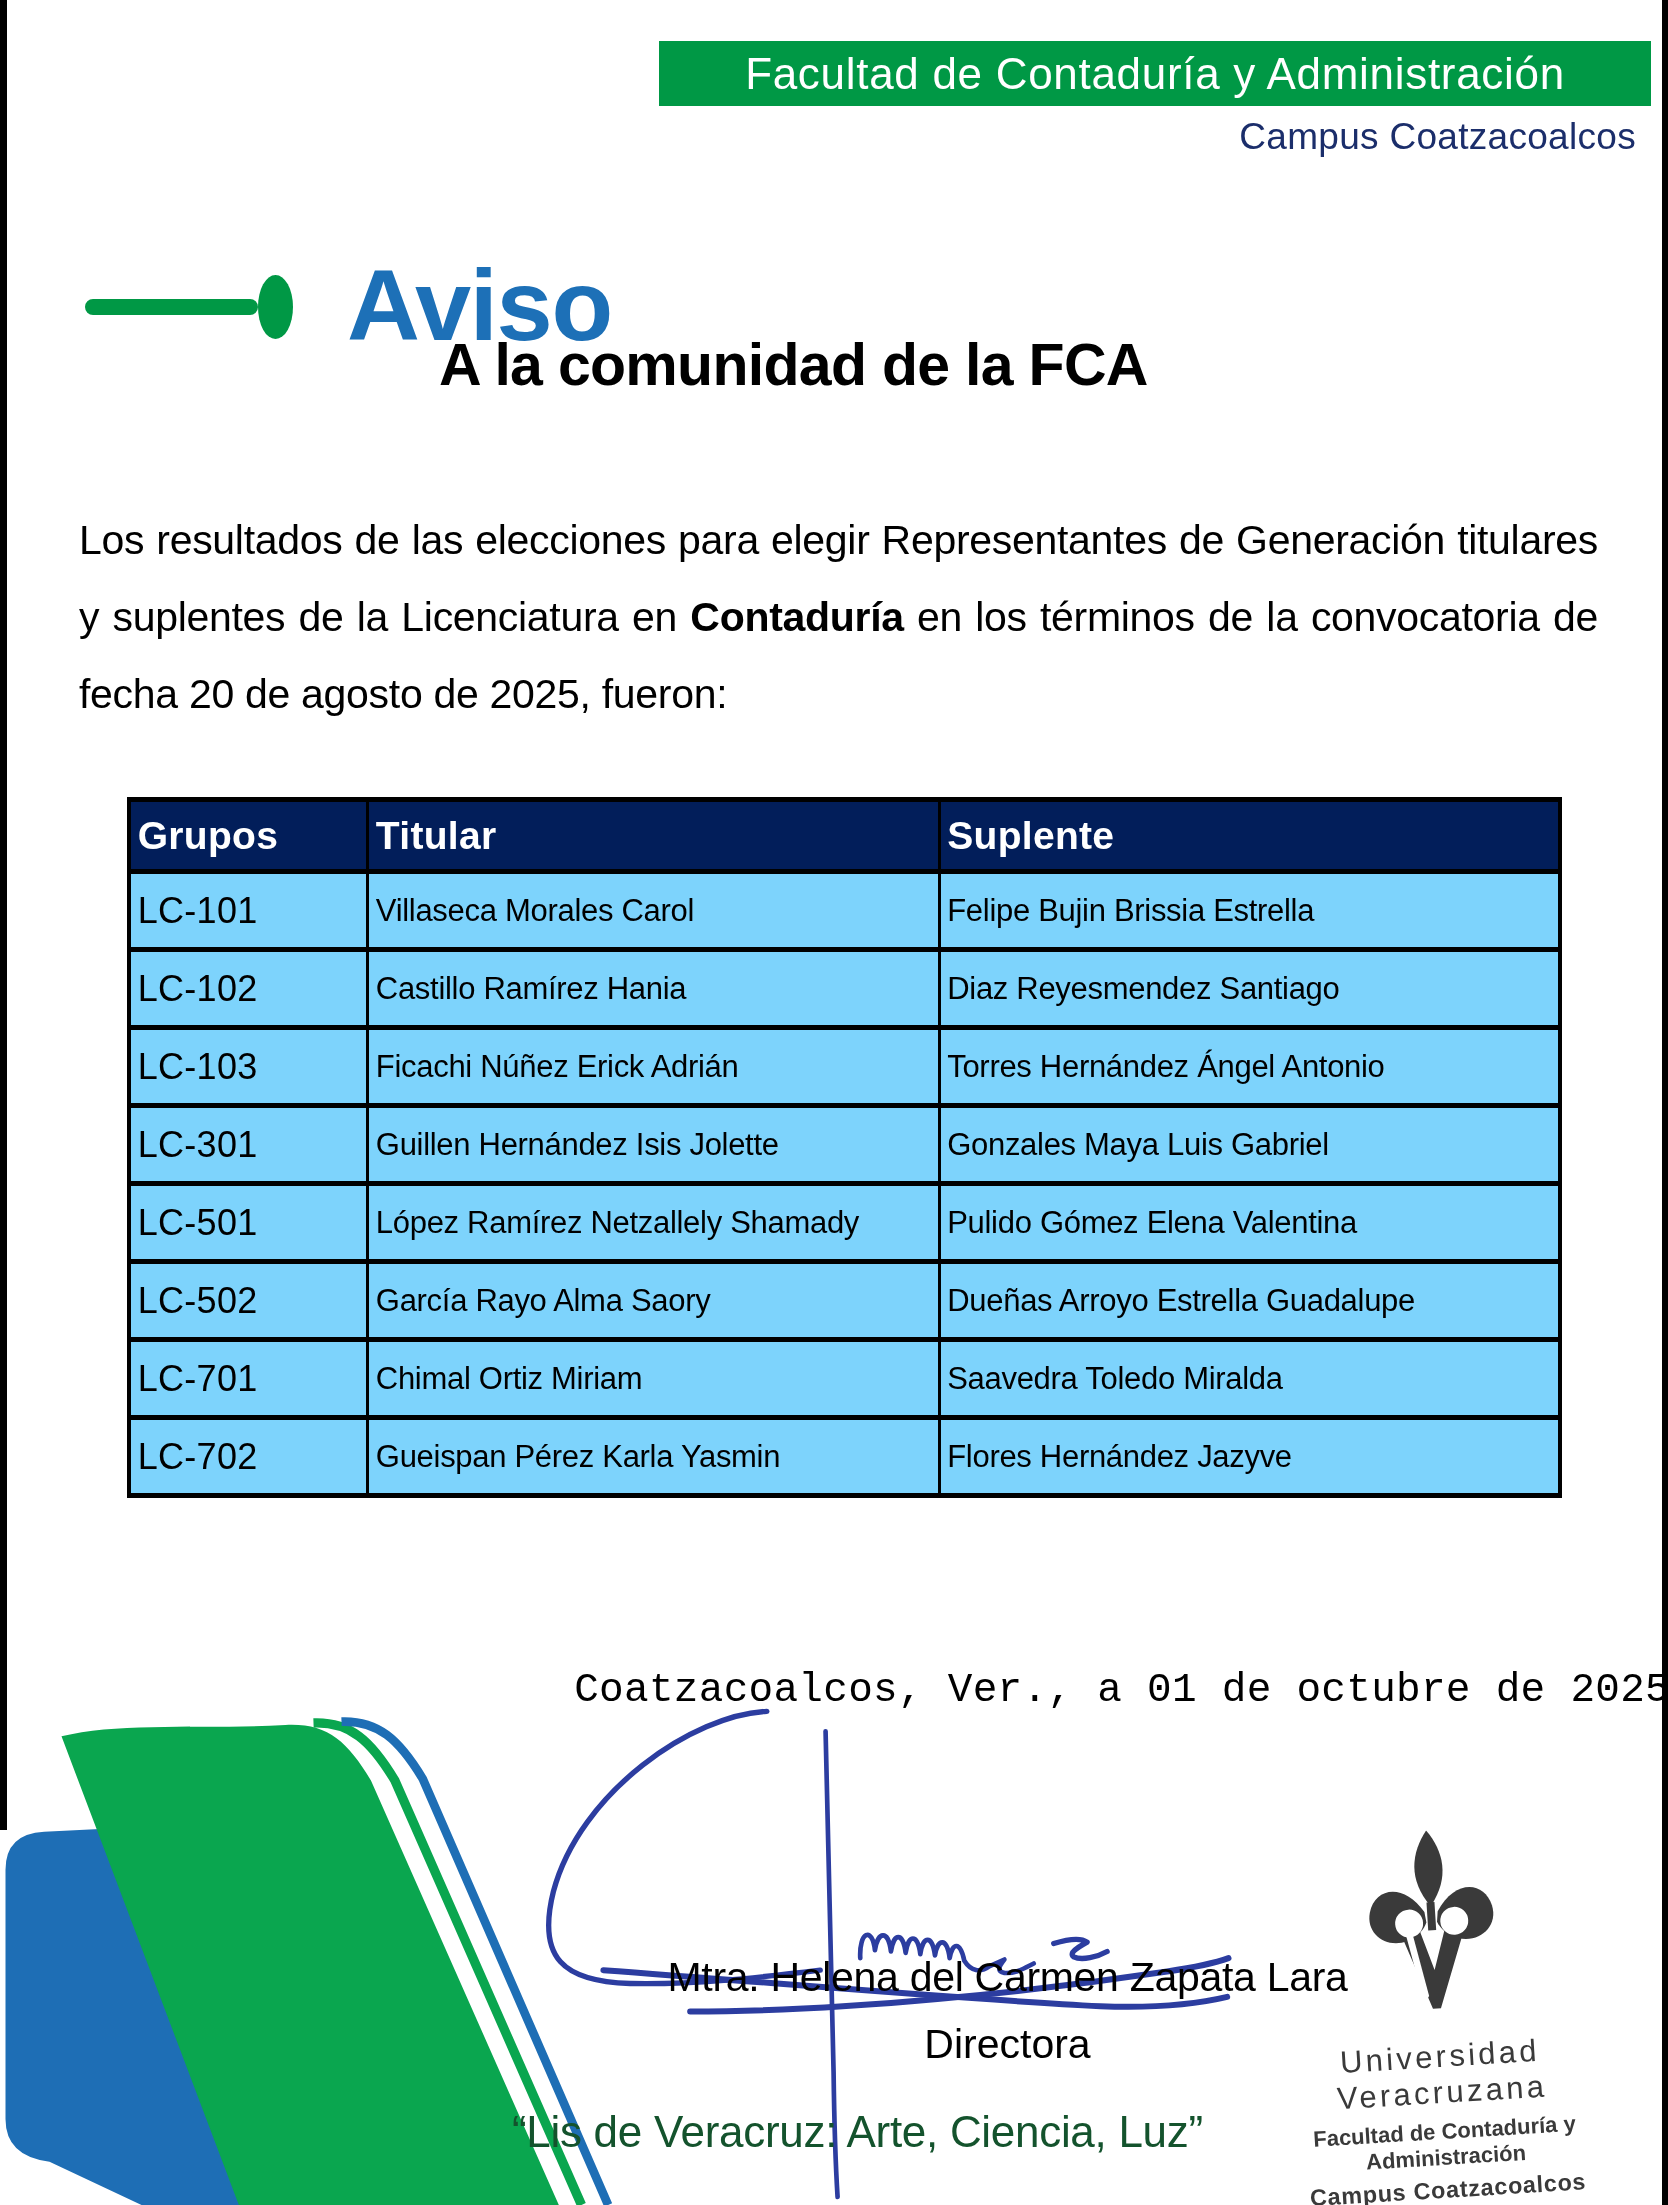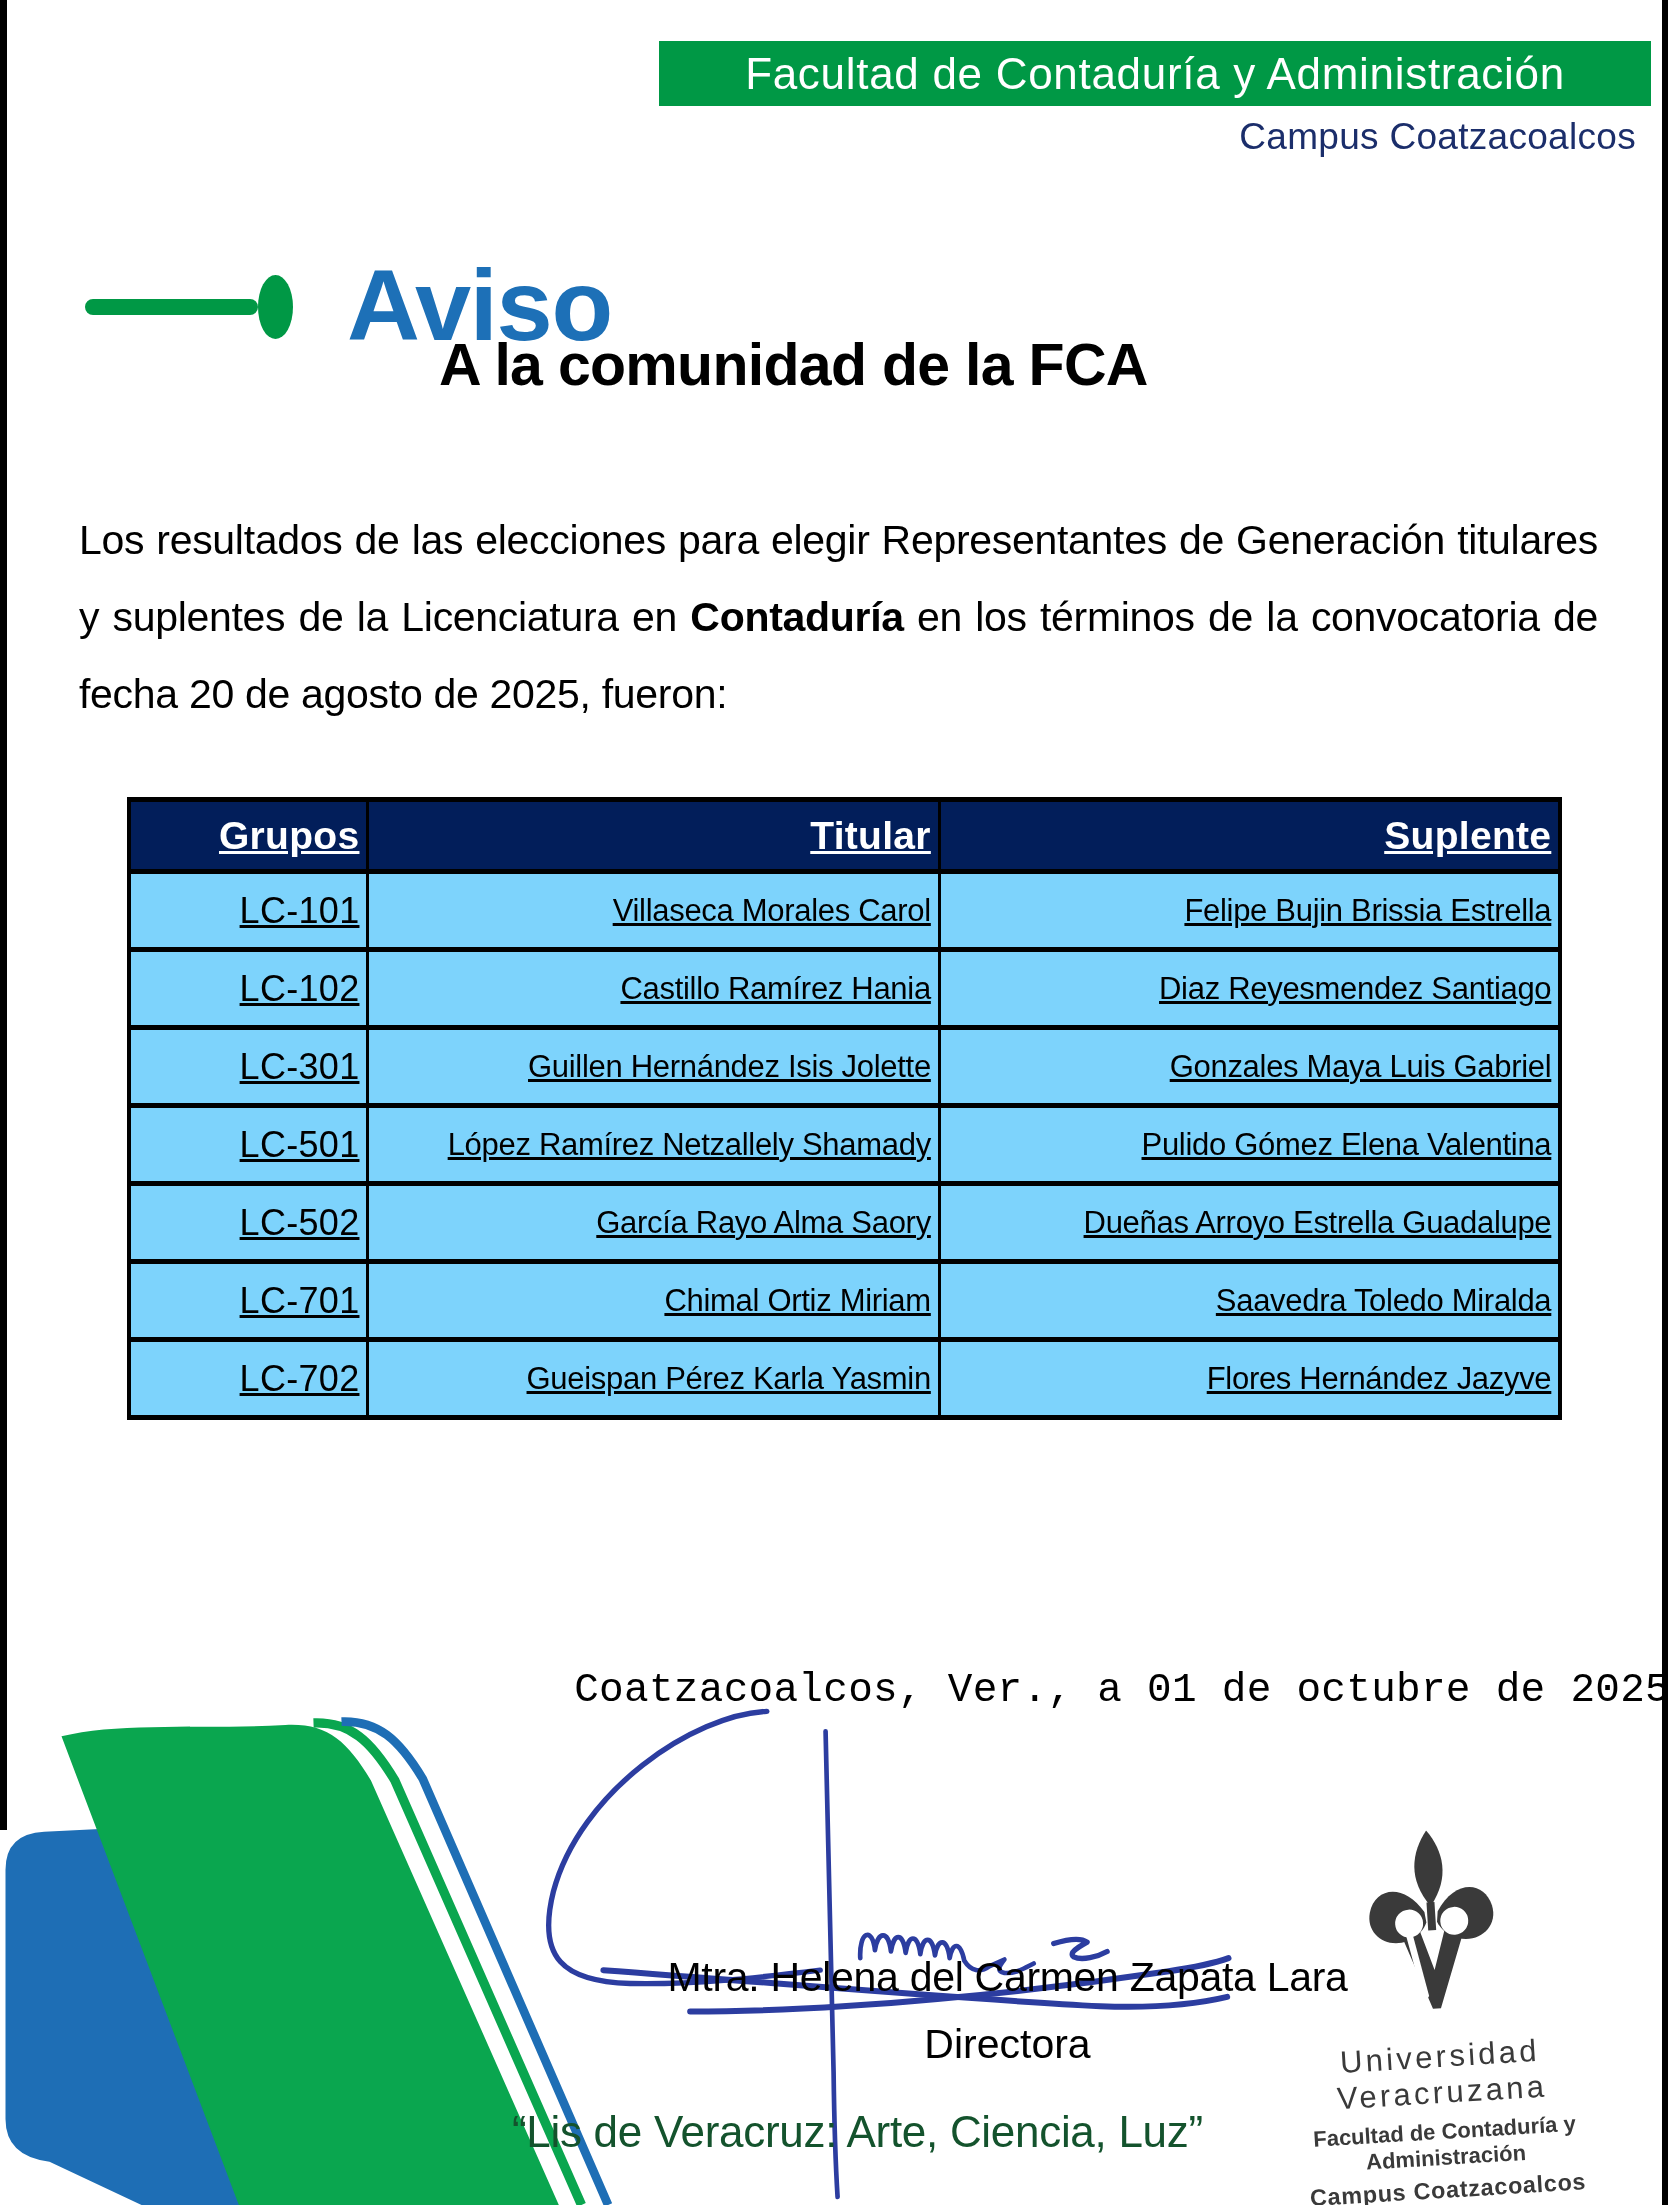--- a/index.html
+++ b/index.html
@@ -35,21 +35,21 @@
     color:#000;text-align:justify;letter-spacing:-0.3px;
   }
   .intro b{font-weight:bold;}
 
   
   .results-wrap{left:127px;top:797px;}
   table.results{border-collapse:collapse;width:1435px;table-layout:fixed;}
   table.results th,table.results td{
     border-left:3.3px solid #000;border-right:3.3px solid #000;
     border-top:5.3px solid #000;border-bottom:5.3px solid #000;
-    text-align:right;vertical-align:middle;padding:0 6.7px;text-decoration:underline;
+    text-align:left;vertical-align:middle;padding:0 6.7px;
   }
   table.results{border:4px solid #000;}
   table.results th{
     background:#021e5a;color:#fff;font-size:39px;font-weight:bold;height:67px;letter-spacing:0.3px;
   }
   table.results td{height:73px;background:#7dd3fc;}
   td.group-cell{font-size:36px;letter-spacing:0.3px;}
   td.name-cell{font-size:31px;letter-spacing:-0.3px;}
   .col-grupos{width:236px;}
   .col-titular{width:565px;}
@@ -102,20 +102,25 @@
     <tbody>
       <tr>
         <td class="group-cell">LC-101</td>
         <td class="name-cell">Villaseca Morales Carol</td>
         <td class="name-cell">Felipe Bujin Brissia Estrella</td>
       </tr>
       <tr>
         <td class="group-cell">LC-102</td>
         <td class="name-cell">Castillo Ramírez Hania</td>
         <td class="name-cell">Diaz Reyesmendez Santiago</td>
+      </tr>
+      <tr>
+        <td class="group-cell">LC-103</td>
+        <td class="name-cell">Ficachi Núñez Erick Adrián</td>
+        <td class="name-cell">Torres Hernández Ángel Antonio</td>
       </tr>
       <tr>
         <td class="group-cell">LC-301</td>
         <td class="name-cell">Guillen Hernández Isis Jolette</td>
         <td class="name-cell">Gonzales Maya Luis Gabriel</td>
       </tr>
       <tr>
         <td class="group-cell">LC-501</td>
         <td class="name-cell">López Ramírez Netzallely Shamady</td>
         <td class="name-cell">Pulido Gómez Elena Valentina</td>

